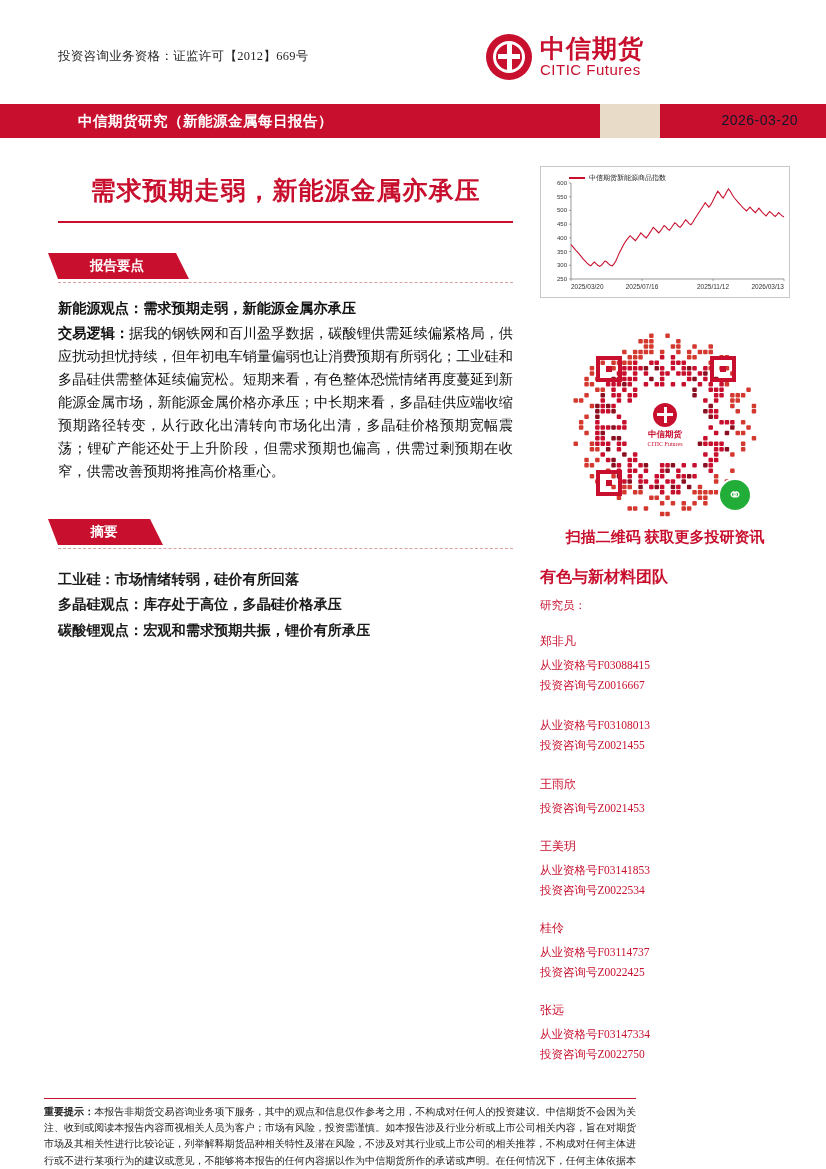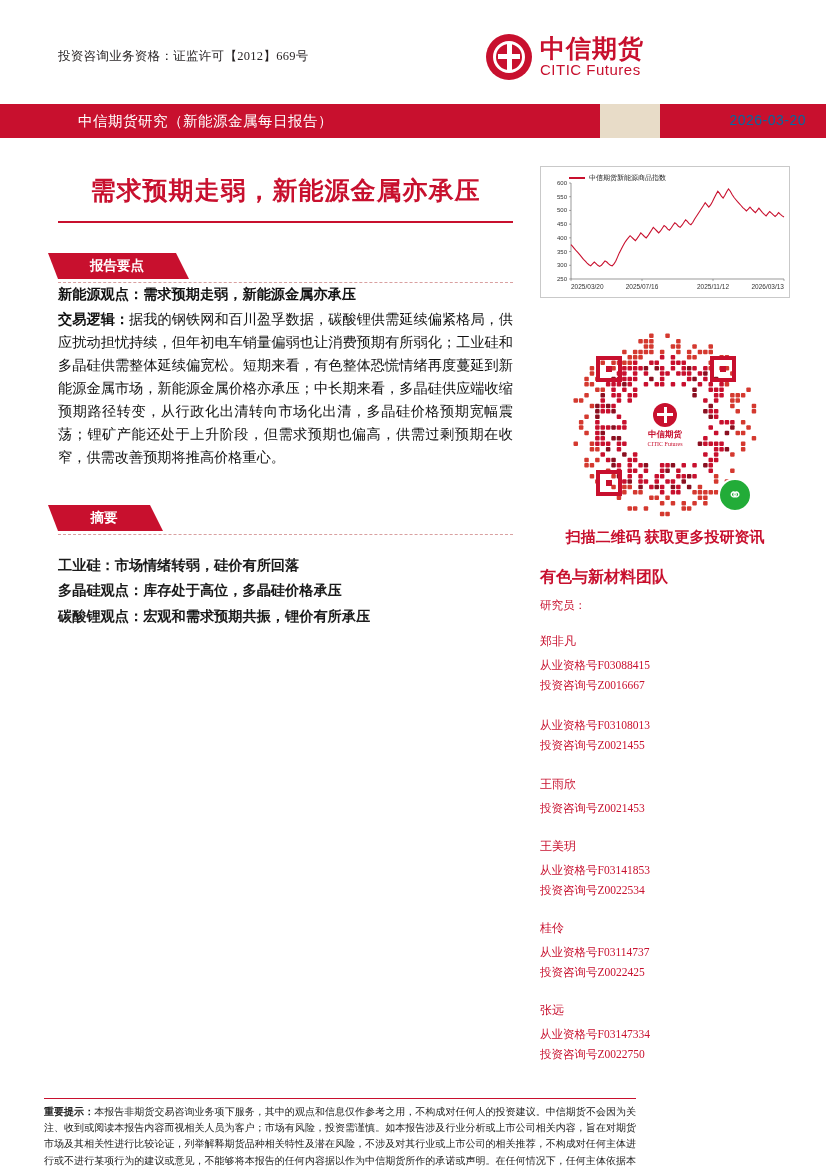--- a/index.html
+++ b/index.html
@@ -68,24 +68,24 @@
   .banner .mid:after{
     content:""; position:absolute; right:-17px; top:0;
     border-top:34px solid #e8dcc8; border-right:17px solid transparent;
   }
   .banner .right {
     position:absolute; left:660px; top:0; height:34px; right:0;
     background:#c8102e;
   }
   .banner .title {
     position:absolute; left:78px; top:8px; color:#fff; font-size:14.5px;
-    font-weight:normal; letter-spacing:.5px;
+    font-weight:bold; letter-spacing:.5px;
   }
   .banner .date {
-    position:absolute; right:20px; top:8px; color:#0369a1; font-size:14px;
+    position:absolute; right:28px; top:8px; color:#0f172a; font-size:14px;
     font-family:"Liberation Sans", sans-serif; letter-spacing:.5px;
   }
 
   
   .left-col { position:absolute; left:58px; top:160px; width:455px; }
 
   .doc-title {
     font-size:25px; font-weight:bold; color:#c8102e; text-align:center;
     letter-spacing:1px; padding-top:14px;
   }
@@ -108,21 +108,21 @@
   }
   .sec-tag .label {
     position:absolute; left:0; top:0; width:118px; height:26px;
     line-height:26px; text-align:center; color:#fff; font-size:13.5px; font-weight:bold;
   }
   .sec-underline {
     margin-top:3px; border-top:1px dashed #d9a0a0; width:455px;
   }
 
   .body-text {
-    margin-top:0; font-size:14.2px; line-height:1.62; text-align:justify;
+    margin-top:14px; font-size:14.2px; line-height:1.62; text-align:justify;
     color:#111;
   }
   .lead { font-weight:bold; }
 
   .summary-block { margin-top:18px; font-size:14.2px; line-height:1.78; }
   .summary-block .row { font-weight:bold; }
   .risk { margin-top:20px; font-size:14.2px; line-height:1.68; text-align:justify; }
 
   
   .right-col { position:absolute; left:540px; top:166px; width:250px; }

